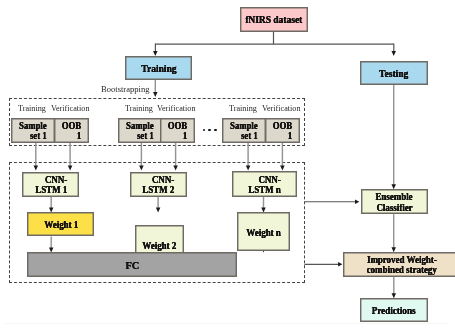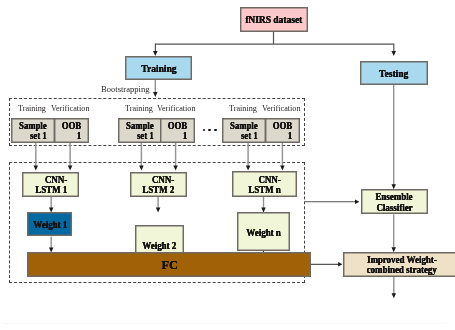--- a/index.html
+++ b/index.html
@@ -123,26 +123,27 @@
   <div class="node" style="left:264.7px;top:118px;width:35.2px;height:24.6px;background:#dcd8cc;font-size:9.4px"><span>OOB
 1</span></div>
 
   <div class="node" style="left:22.1px;top:172px;width:57.4px;height:24.6px;background:#f1f6d8;font-size:9.6px"><span>CNN-
 LSTM 1</span></div>
   <div class="node" style="left:129.5px;top:172px;width:57.4px;height:24.6px;background:#f1f6d8;font-size:9.6px"><span>CNN-
 LSTM 2</span></div>
   <div class="node" style="left:231.6px;top:171.4px;width:65.5px;height:25.2px;background:#f1f6d8;font-size:9.6px"><span>CNN-
 LSTM n</span></div>
 
-  <div class="node" style="left:27.4px;top:212.3px;width:45px;height:24.2px;background:#0369a1;font-size:9.6px"><span>Weight 1</span></div>
+  <div class="node" style="left:27.4px;top:212.3px;width:67px;height:24.2px;background:#fde047;font-size:9.6px"><span>Weight 1</span></div>
   <div class="node" style="left:135.3px;top:225px;width:48.4px;height:41px;background:#f1f6d8;font-size:9.6px"><span>Weight 2</span></div>
   <div class="node" style="left:236.8px;top:212.3px;width:53.3px;height:39px;background:#f1f6d8;font-size:9.6px"><span>Weight n</span></div>
 
-  <div class="node" style="left:27.2px;top:252.3px;width:284px;height:24.4px;background:#a16207;font-size:13px"><span>FC</span></div>
+  <div class="node" style="left:27.2px;top:252.3px;width:210px;height:24.4px;background:#a3a3a3;font-size:11px"><span>FC</span></div>
 
   <div class="node" style="left:360.5px;top:189.2px;width:67.3px;height:25px;background:#f1f6d8;font-size:9.6px"><span>Ensemble
 Classifier</span></div>
 
   <div class="node" style="left:343.4px;top:252px;width:117px;height:24.6px;background:#efe1c7;font-size:9.6px"><span>Improved Weight-
 combined strategy</span></div>
 
+  <div class="node" style="left:360.3px;top:298.2px;width:67.4px;height:24.3px;background:#e0faf2;font-size:9.8px"><span>Predictions</span></div>
 
 </div>
 
 </body></html>

